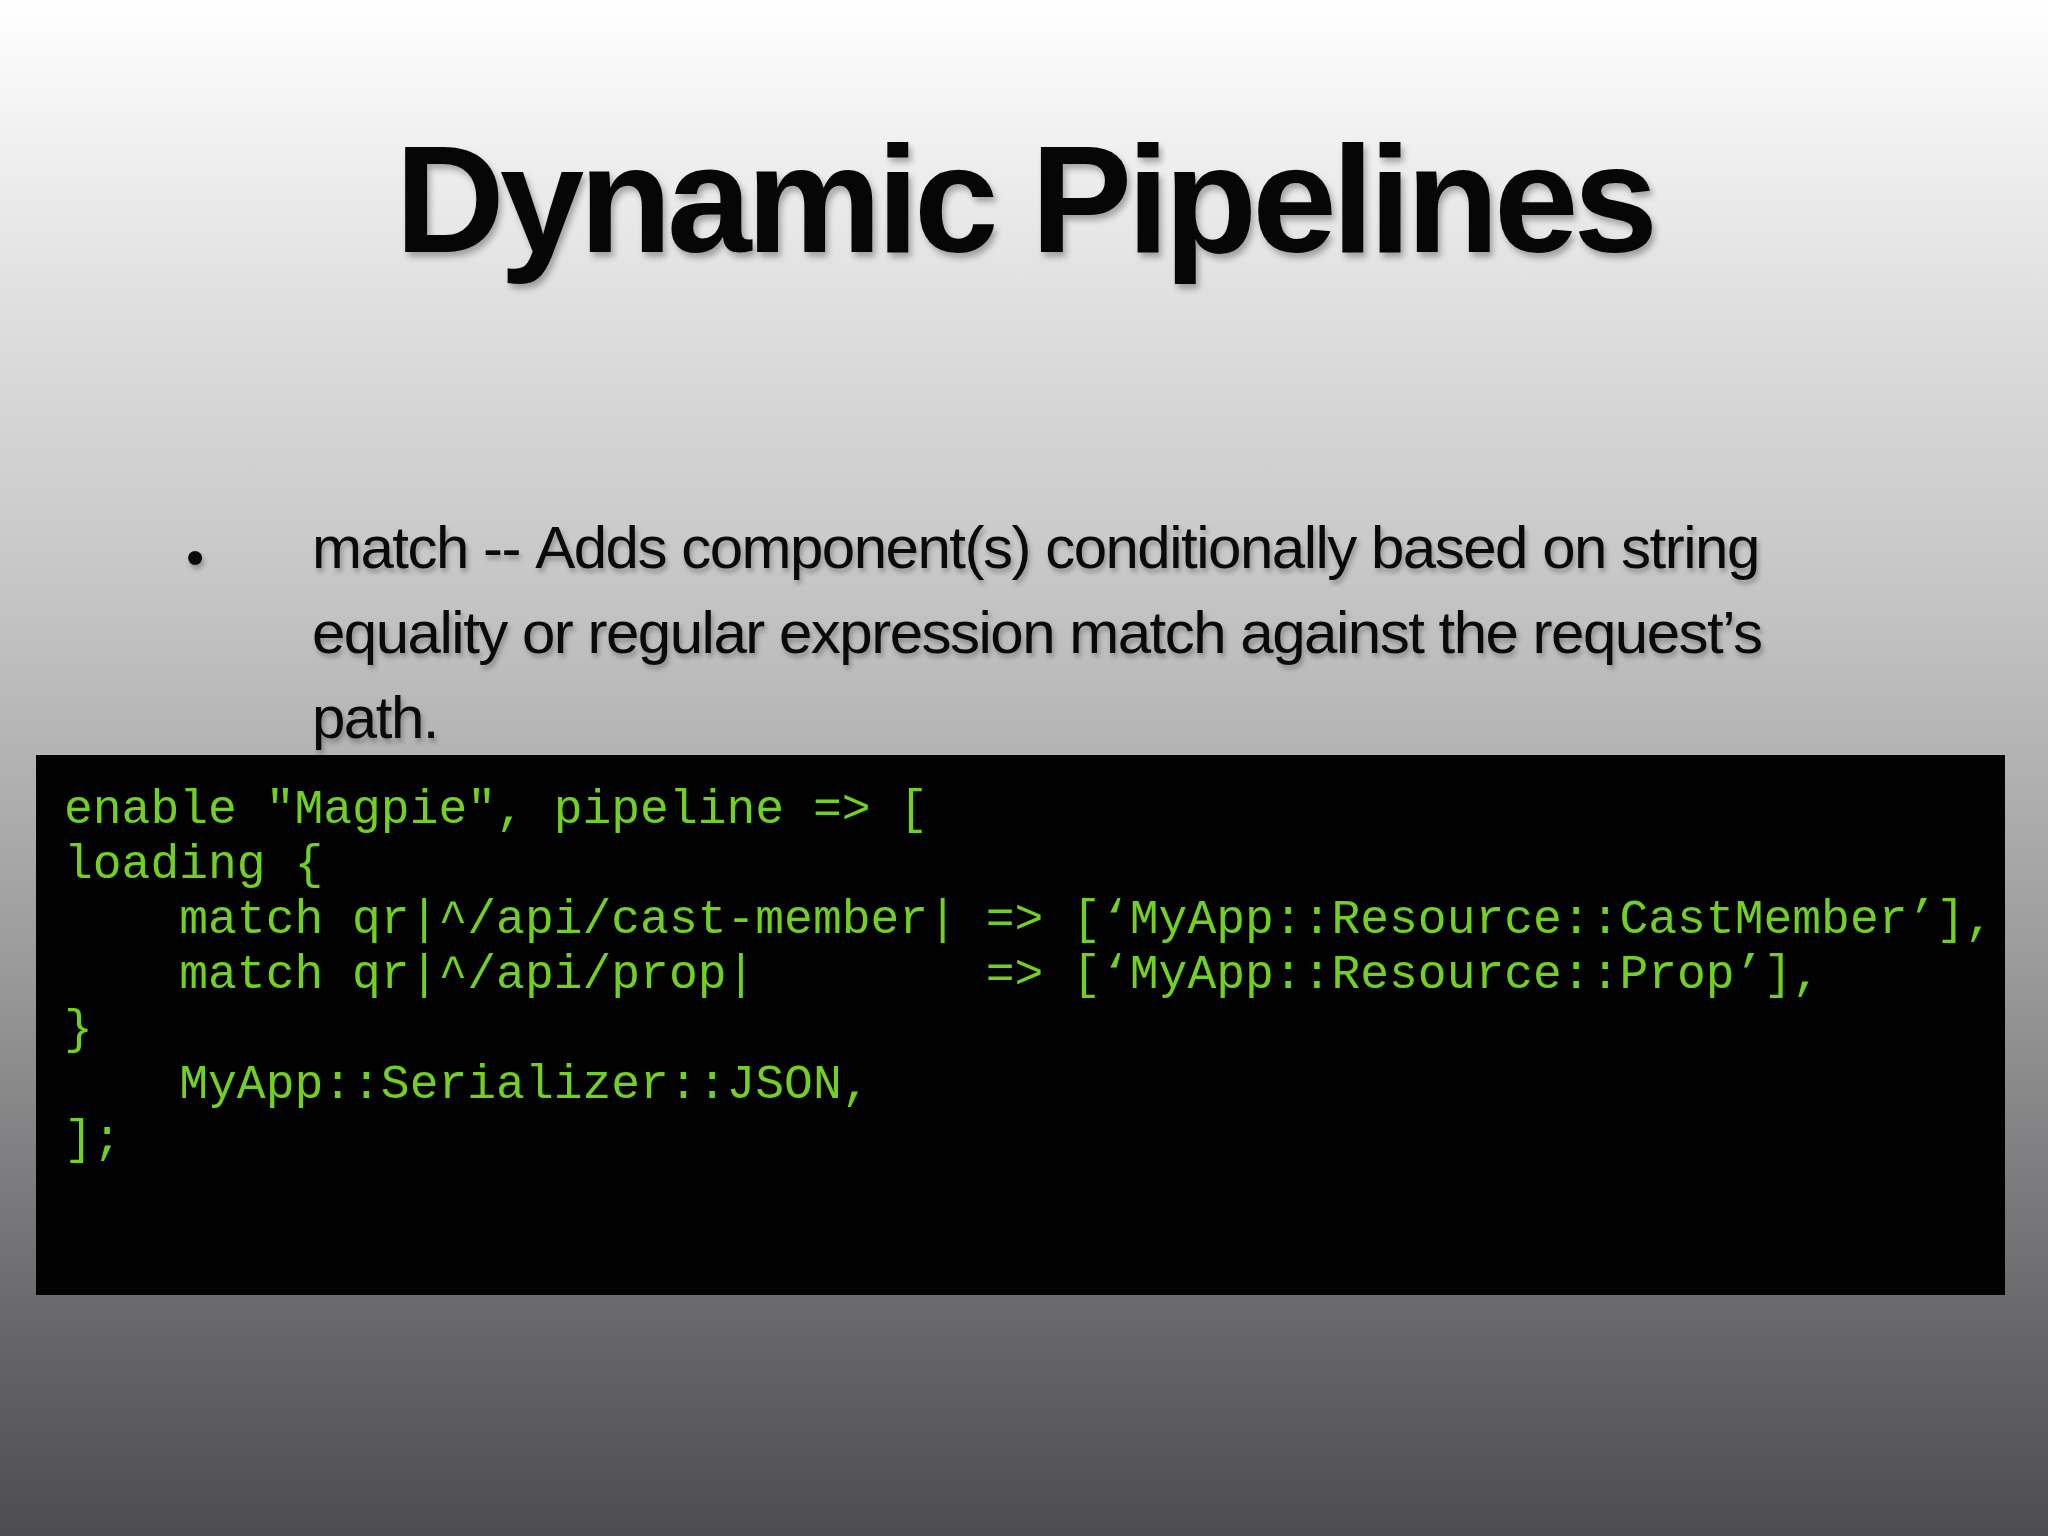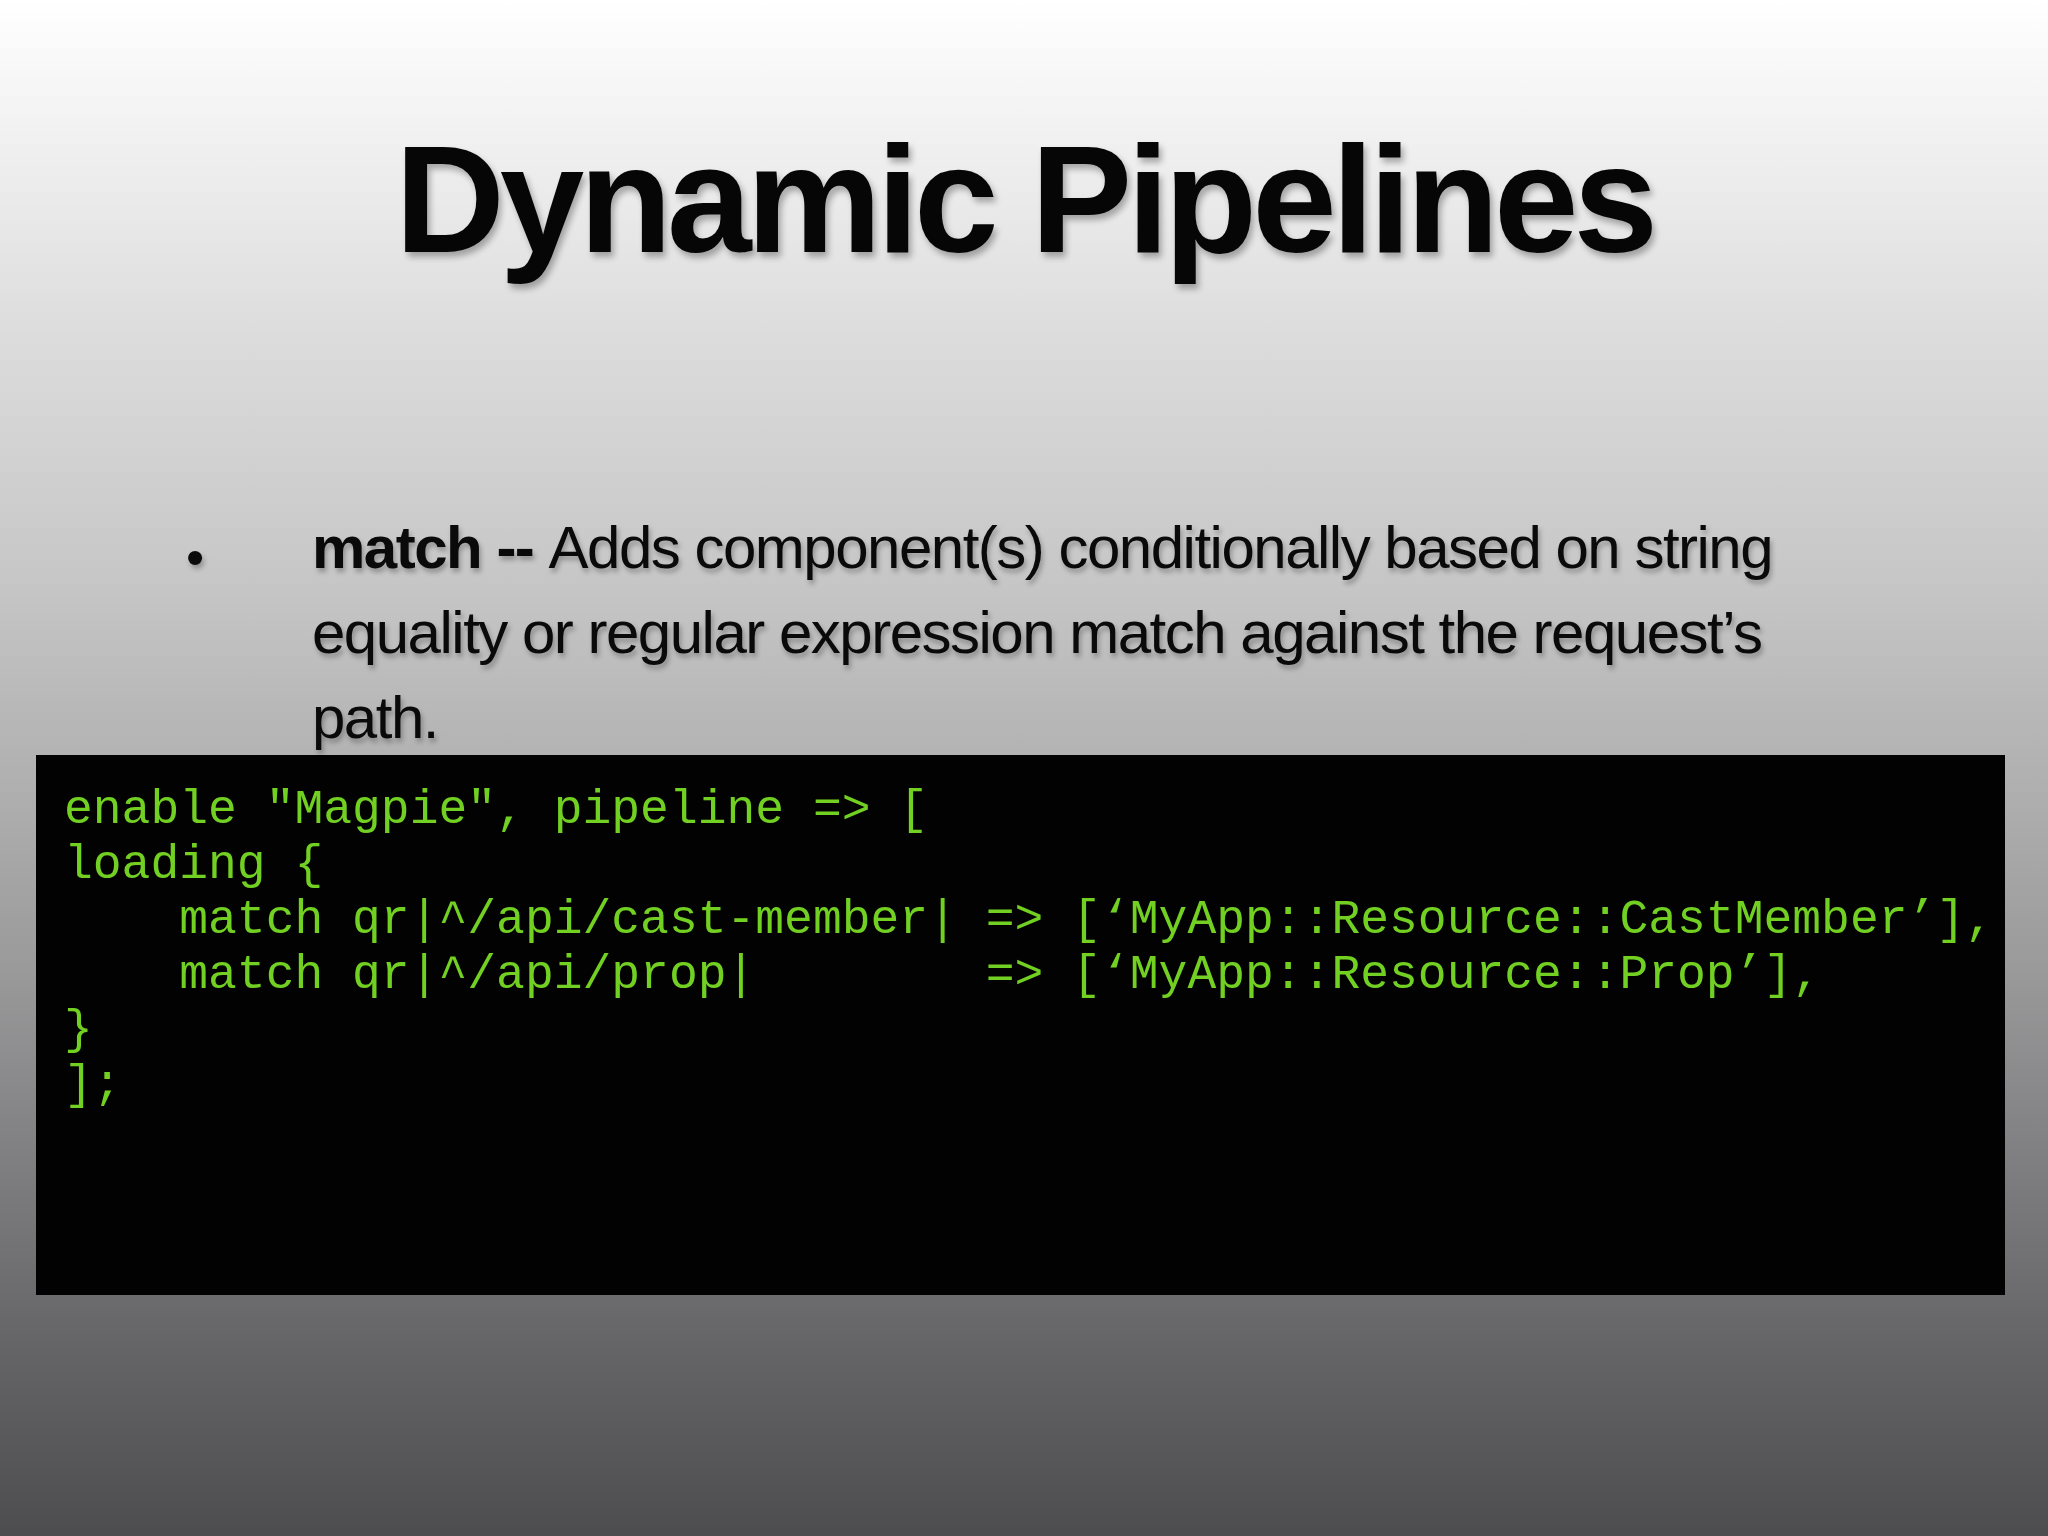--- a/index.html
+++ b/index.html
@@ -62,21 +62,21 @@
     letter-spacing: -1.5px;
     text-shadow: 2px 4px 5px rgba(0,0,0,0.28);
   }
   .bullet-marker {
     position: absolute;
     left: 186px;
     top: 10px;
     font-size: 52px;
     letter-spacing: 0;
   }
-  .bullet-term, .bullet-separator { font-weight: bold; }
+  .bullet-term, .bullet-separator { font-weight: normal; }
   .code-block {
     position: absolute;
     left: 36px;
     top: 755px;
     width: 1969px;
     height: 540px;
     background: #020202;
     box-sizing: border-box;
     padding: 28px 0 0 28px;
     font-family: "Liberation Mono", monospace;
@@ -100,14 +100,15 @@
 <div class="bullet-item">
   <span class="bullet-marker">•</span><span class="bullet-term">match</span>&nbsp;<span class="bullet-separator">--</span>&nbsp;<span class="bullet-text">Adds component(s) conditionally based on string equality or regular expression match against the request’s path.</span>
 </div>
 
 <div class="code-block">
   <div class="code-line">enable "Magpie", pipeline =&gt; [</div>
   <div class="code-line">loading {</div>
   <div class="code-line">    match qr|^/api/cast-member| =&gt; [‘MyApp::Resource::CastMember’],</div>
   <div class="code-line">    match qr|^/api/prop|        =&gt; [‘MyApp::Resource::Prop’],</div>
   <div class="code-line">}</div>
+  <div class="code-line">    MyApp::Serializer::JSON,</div>
   <div class="code-line">];</div>
 </div>
 
 </body></html>

